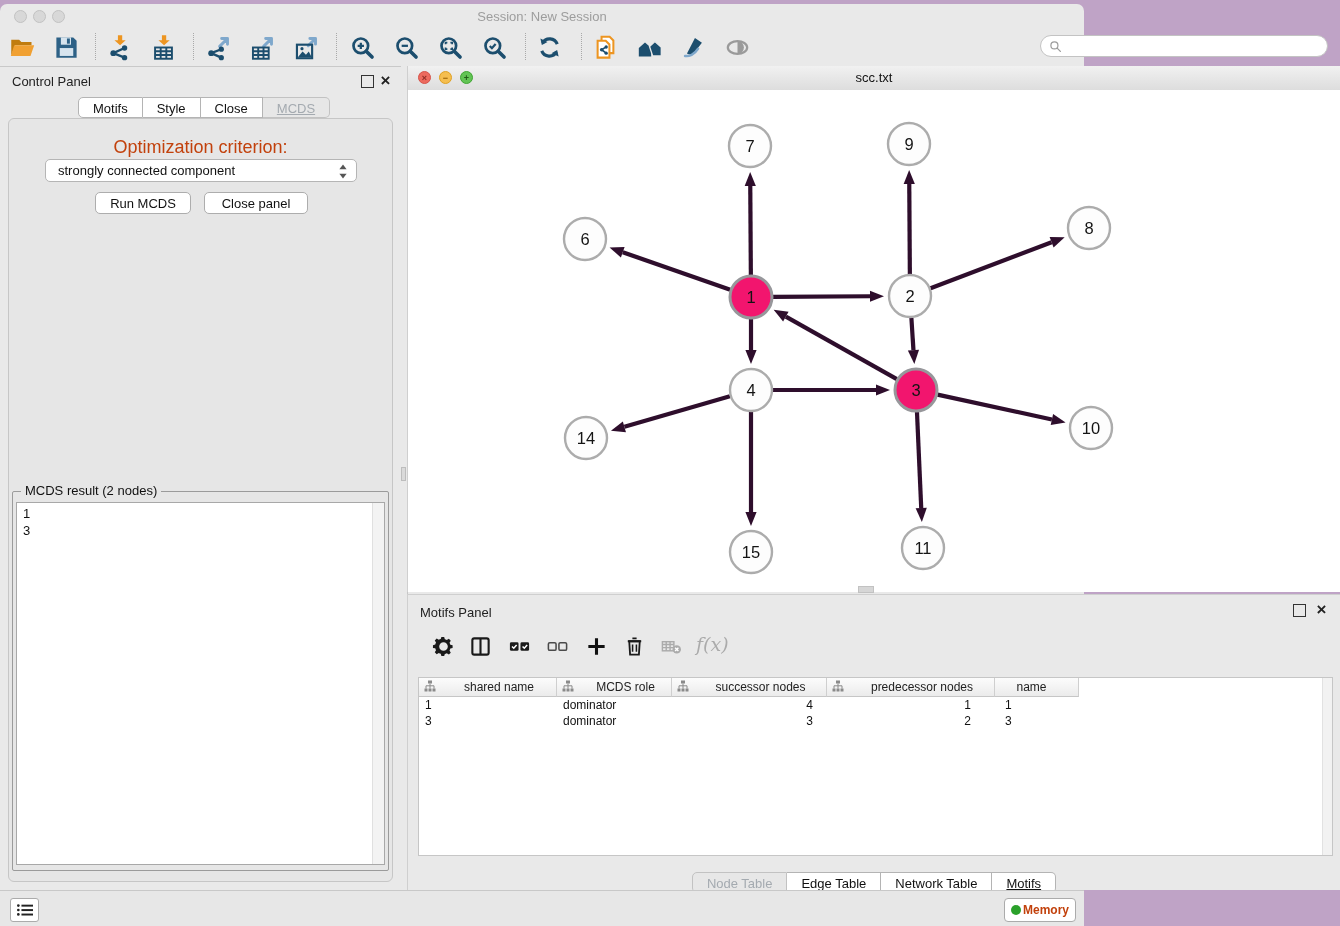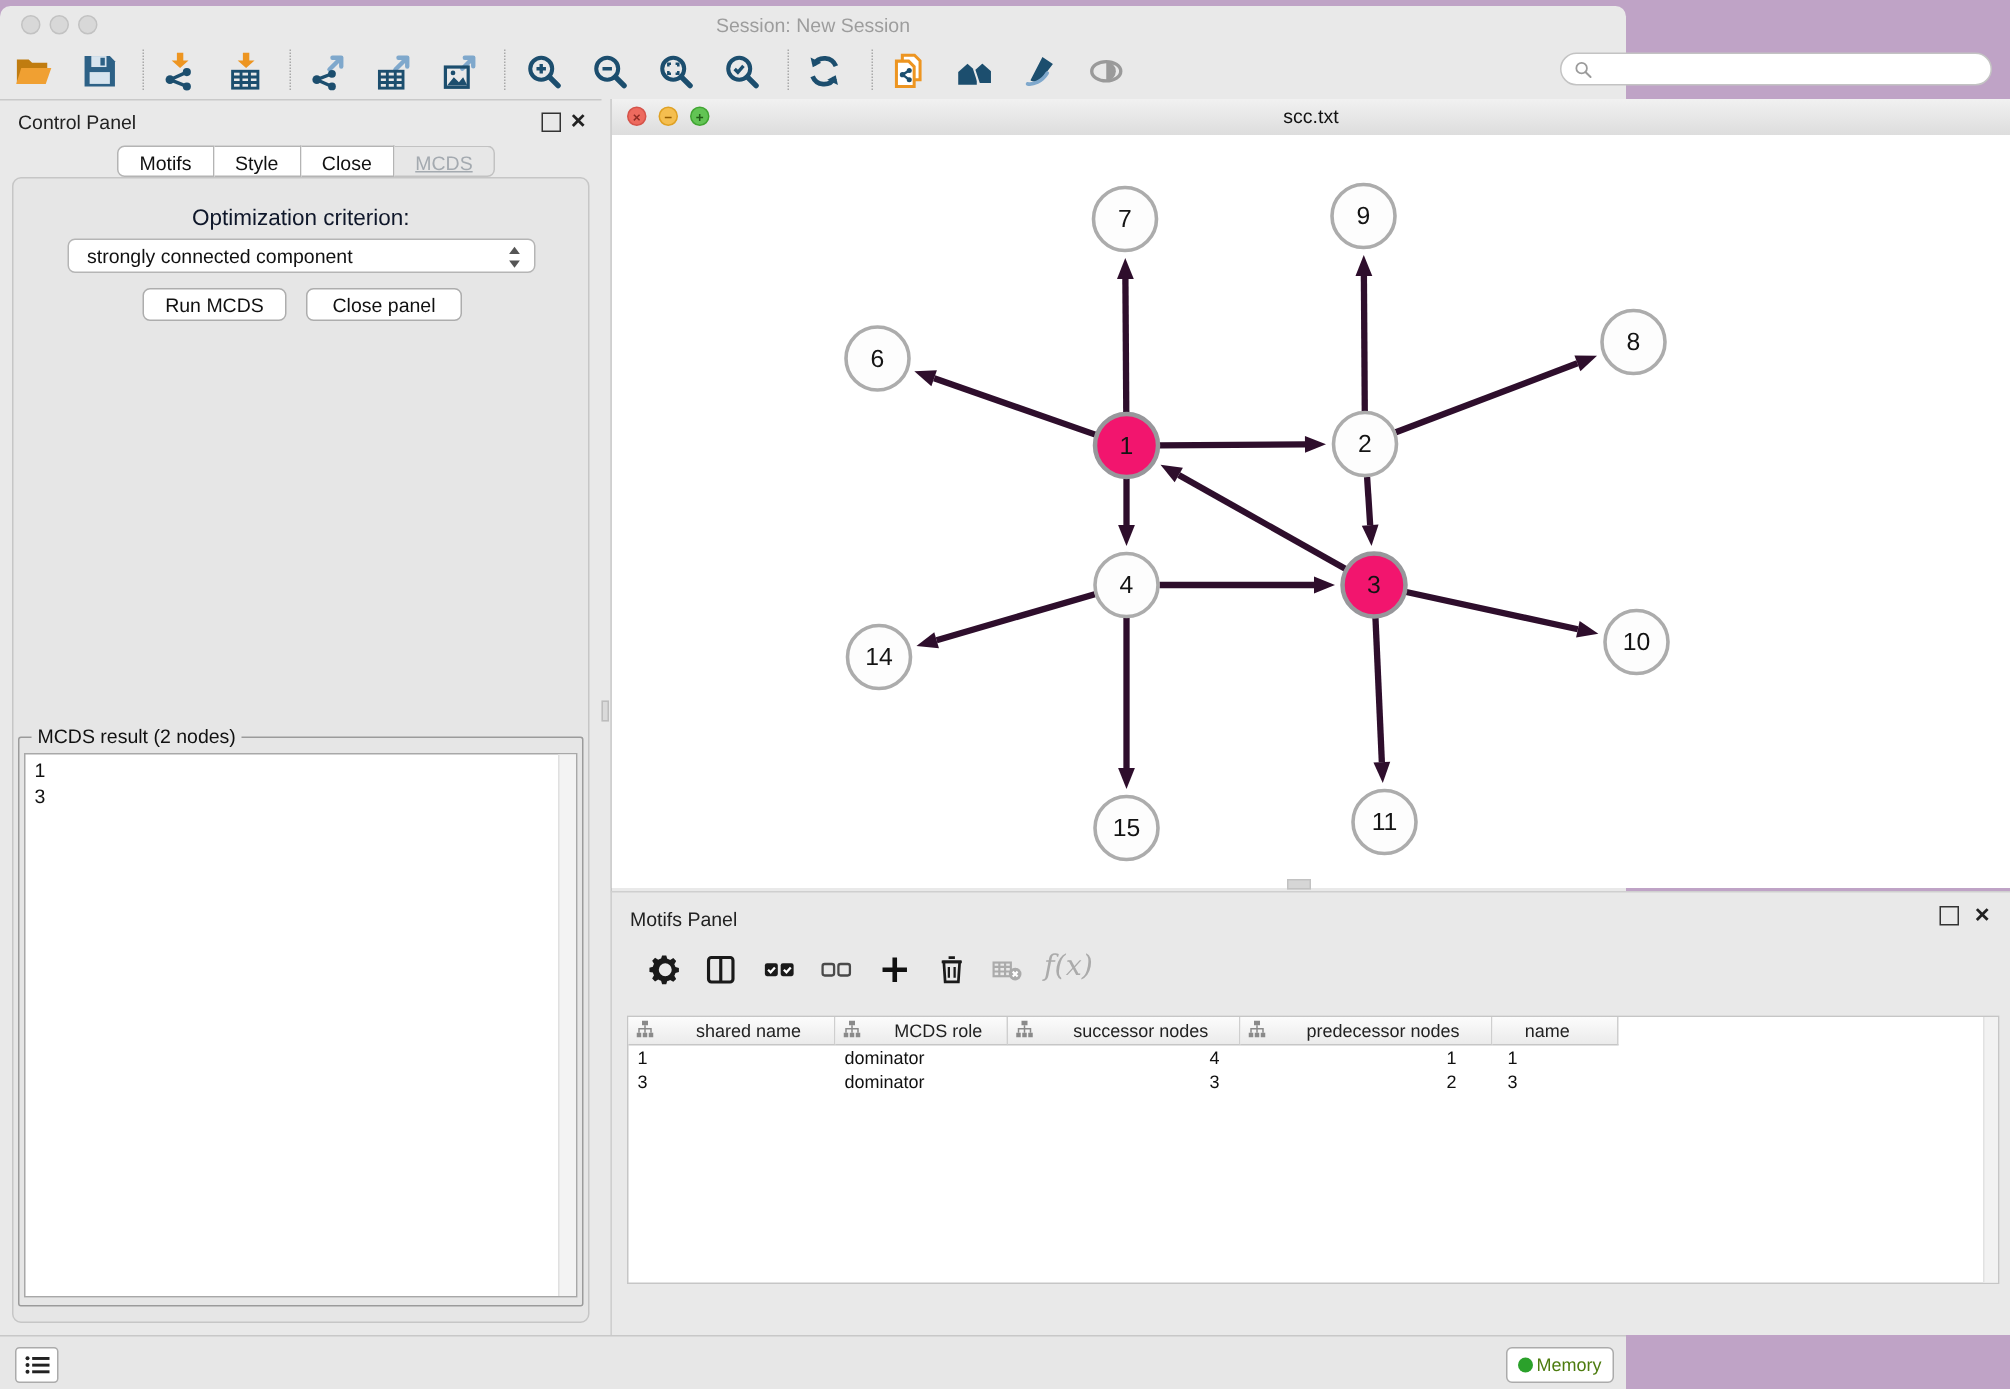--- a/index.html
+++ b/index.html
@@ -29,21 +29,21 @@
 
   
   #control-panel{position:absolute;left:0;top:62px;width:401px;height:824px;}
   #cp-title{position:absolute;left:12px;top:8px;}
   .tabrow{position:absolute;display:flex;}
   .tab{height:21px;line-height:21px;font-size:13px;text-align:center;background:#FFF;border:1px solid #B4B4B4;border-left:none;color:#111;padding:0 14px;box-sizing:border-box;cursor:pointer;}
   .tab:first-child{border-left:1px solid #B4B4B4;border-radius:5px 0 0 5px;}
   .tab:last-child{border-radius:0 5px 5px 0;text-decoration:underline;}
   .tab.sel{background:#E7E7E7;color:#A4AAB0;border-color:#C2C2C2;}
   #cp-body{position:absolute;left:8px;top:52px;width:385px;height:764px;background:#E6E6E6;border:1px solid #C6C6C6;border-radius:6px;box-sizing:border-box;}
-  #crit-label{position:absolute;top:18px;left:0;right:0;text-align:center;font-size:15px;color:#0f172a;}
+  #crit-label{position:absolute;top:18px;left:0;right:0;text-align:center;font-size:18px;color:#c2410c;}
   #crit-select{position:absolute;left:36px;top:40px;width:312px;height:23px;background:#FFF;border:1px solid #B5B5B5;border-radius:5px;box-sizing:border-box;display:flex;align-items:center;font-size:13px;color:#111;padding-left:12px;cursor:pointer;}
   #crit-select .chev{position:absolute;right:8px;top:3px;}
   .pbtn{position:absolute;height:22px;background:#FFF;border:1px solid #ADADAD;border-radius:5px;font-size:13px;color:#111;display:flex;align-items:center;justify-content:center;box-sizing:border-box;cursor:pointer;font-family:"Liberation Sans",sans-serif;}
   #mcds-result{position:absolute;left:3px;top:372px;width:375px;height:378px;border:1px solid #9B9B9B;border-radius:2px;}
   #mcds-legend{position:absolute;top:-9px;left:8px;background:#E6E6E6;padding:0 4px;font-size:13px;color:#111;}
   #mcds-text{position:absolute;left:3px;top:10px;right:3px;bottom:5px;background:#FFF;border:1px solid #A8A8A8;white-space:pre;font-size:13px;line-height:17px;color:#111;padding:2px 0 0 6px;margin:0;font-family:"Liberation Sans",sans-serif;overflow:hidden;}
   #mcds-scroll{position:absolute;right:4px;top:11px;bottom:6px;width:11px;background:#F3F3F3;border-left:1px solid #E0E0E0;}
 
   
   #splitter{position:absolute;left:401px;top:62px;width:6px;height:824px;background:#E9E9E9;border-right:1px solid #C6C6C6;}
@@ -69,21 +69,21 @@
   .th .hicon{margin:0 4px 0 5px;}
   .th .hlabel{flex:1;text-align:center;padding-right:10px;}
   .trow{display:flex;height:16px;font-size:12px;color:#111;cursor:default;}
   .td{box-sizing:border-box;line-height:16px;}
   #tbl-scroll{position:absolute;right:0;top:0;bottom:0;width:9px;background:#F2F2F2;border-left:1px solid #E2E2E2;}
   #tp-tabs{position:absolute;left:0;right:0;top:277px;display:flex;justify-content:center;}
 
   
   #statusbar{position:absolute;left:0;right:0;top:886px;height:36px;background:#E7E7E7;border-top:1px solid #C8C8C8;}
   #list-btn{position:absolute;left:10px;top:7px;width:29px;height:24px;background:#FFF;border:1px solid #ABABAB;border-radius:3px;display:flex;align-items:center;justify-content:center;box-sizing:border-box;cursor:pointer;}
-  #memory-btn{position:absolute;right:8px;top:7px;width:72px;height:24px;background:#FFF;border:1px solid #ABABAB;border-radius:4px;display:flex;align-items:center;justify-content:center;gap:2px;font-size:12px;color:#4d7c0f;box-sizing:border-box;cursor:pointer;}
+  #memory-btn{position:absolute;right:8px;top:7px;width:72px;height:24px;background:#FFF;border:1px solid #ABABAB;border-radius:4px;display:flex;align-items:center;justify-content:center;gap:2px;font-size:12px;color:#c2410c;box-sizing:border-box;cursor:pointer;font-weight:bold;}
   #memory-dot{width:10px;height:10px;border-radius:50%;background:#2BA12B;}
 </style>
 </head>
 <body>
 
 <div id="page">
 <div id="window">
 
   <div class="titlebar">
     <span class="tl-dot" style="left:14px"></span>
@@ -480,20 +480,26 @@
               <div class="td" style="width: 138px; text-align: left; padding: 0px 0px 0px 6px;">3</div>
               <div class="td" style="width: 115px; text-align: left; padding: 0px 0px 0px 6px;">dominator</div>
               <div class="td" style="width: 155px; text-align: right; padding: 0px 14px 0px 0px;">3</div>
               <div class="td" style="width: 168px; text-align: right; padding: 0px 24px 0px 0px;">2</div>
               <div class="td" style="width: 84px; text-align: left; padding: 0px 0px 0px 10px;">3</div>
             </div>
           </div>
       <div id="tbl-scroll"></div>
     </div>
 
+    <div id="tp-tabs">
+      <div class="tab sel">Node Table</div>
+      <div class="tab">Edge Table</div>
+      <div class="tab">Network Table</div>
+      <div class="tab">Motifs</div>
+    </div>
   </div>
 
   <div id="statusbar">
     <div id="list-btn">
           <svg width="18" height="16" viewBox="0 0 20 18">
             <g fill="#222">
               <circle cx="2.5" cy="4" r="1.5"></circle>
               <circle cx="2.5" cy="9" r="1.5"></circle>
               <circle cx="2.5" cy="14" r="1.5"></circle>
               <rect x="6" y="3" width="13" height="2.2"></rect>

